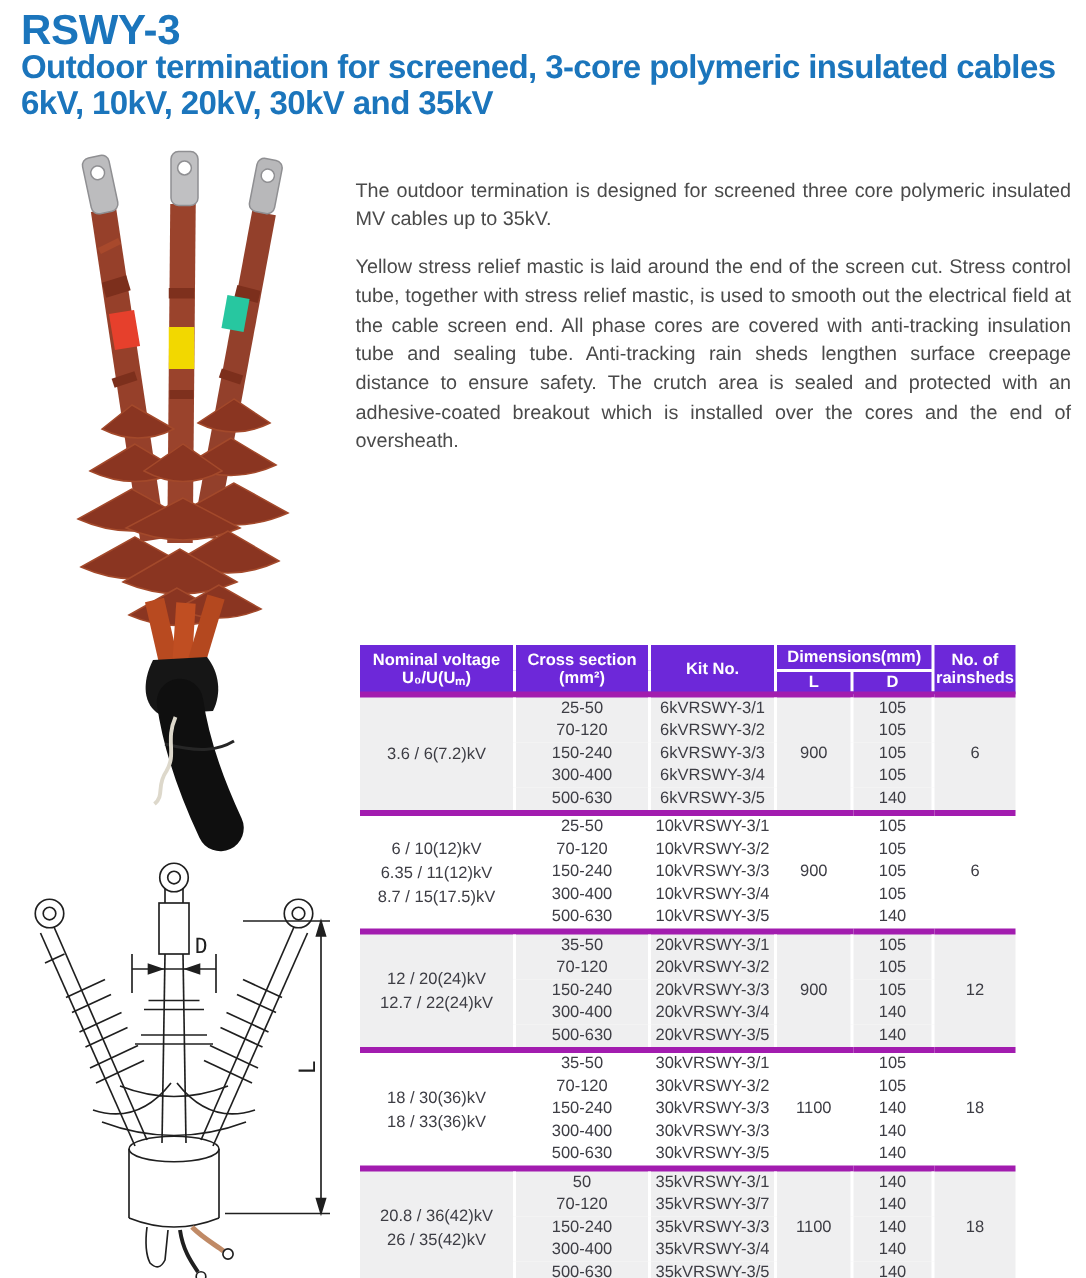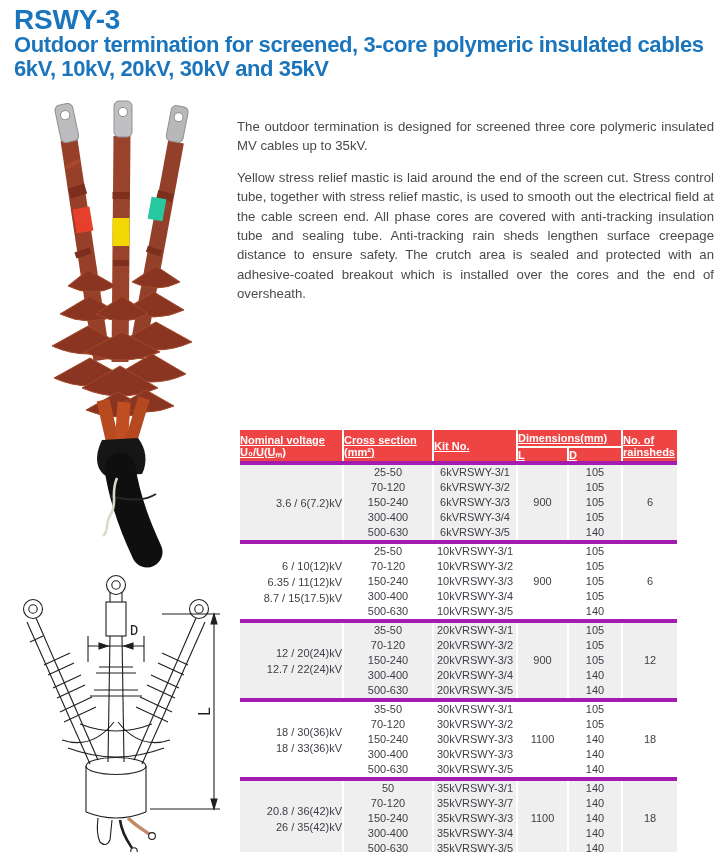--- a/index.html
+++ b/index.html
@@ -19,30 +19,30 @@
 
   
   .photo   { position:absolute; left:6px;  top:100px; width:224px; height:474px; }
   .diagram { position:absolute; left:2px;  top:572px; width:230px; height:280px; }
 
   
   table.kit { position:absolute; left:240px; top:430px; width:437px;
               border-collapse:collapse; table-layout:fixed; font-size:11px; color:#3d3d44;
               border-bottom:4px solid #9c9c9c; }
   col.c1{width:103px;} col.c2{width:90px;} col.c3{width:84px;} col.c4{width:51px;} col.c5{width:54px;} col.c6{width:55px;}
-  thead th { background:#ef4444; color:#fff; font-weight:bold; font-size:11px; line-height:12px;
-             padding:2px 0; text-align:left; vertical-align:middle;text-decoration:underline; }
+  thead th { background:#6d28d9; color:#fff; font-weight:bold; font-size:11px; line-height:12px;
+             padding:2px 0; text-align:center; vertical-align:middle; }
   thead tr.r1 th { height:17px; }
   thead tr.r2 th { height:16px; padding:0; }
   th.bl, td.bl { border-left:2px solid #fff; }
   th.dim { border-bottom:2px solid #fff;margin-top:46px; }
   tbody td { text-align:center; vertical-align:middle; line-height:15px; padding:0; }
   tbody tr:first-child td { border-top:4px solid #a21caf; }
   tbody.shaded td { background:#efeff0; }
-  td.volt div { line-height:16px;text-align:right; }
+  td.volt div { line-height:16px; }
 </style>
 </head>
 <body>
 
 <div class="page">
 
   <div class="titleblock">
     <h1>RSWY-3</h1>
     <h2>Outdoor termination for screened, 3-core polymeric insulated cables</h2>
     <h2>6kV, 10kV, 20kV, 30kV and 35kV</h2>

